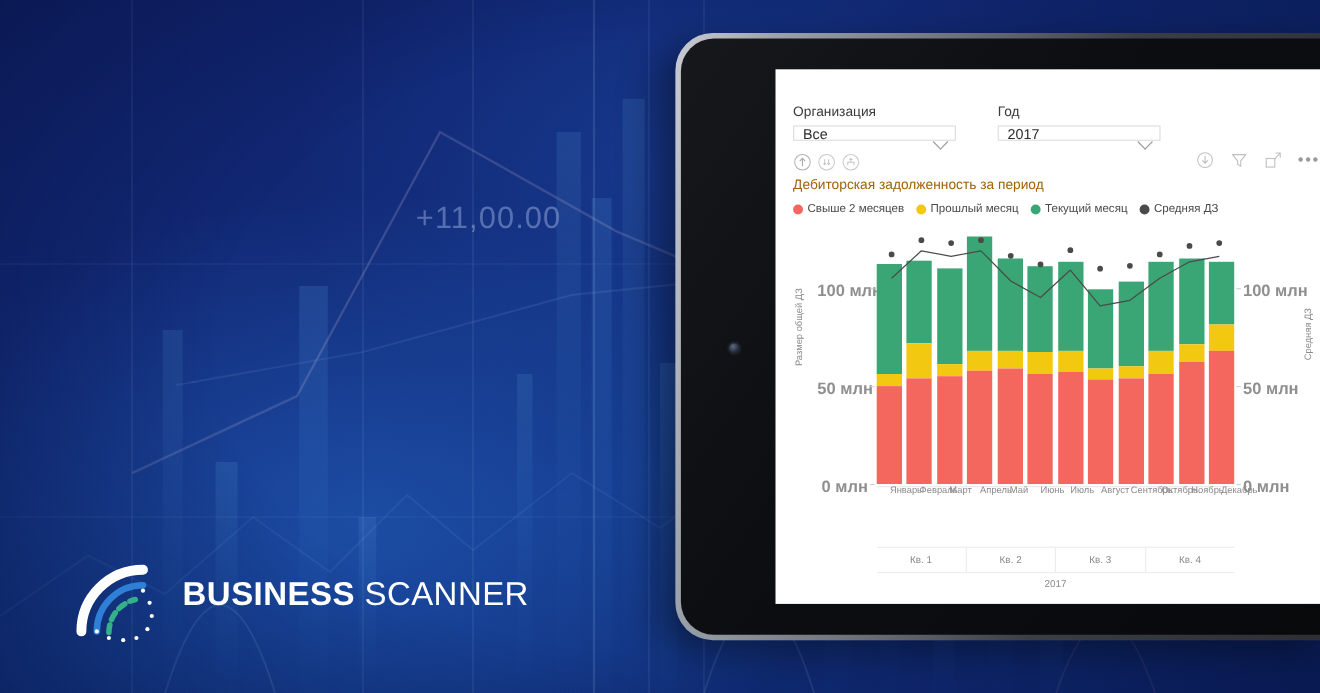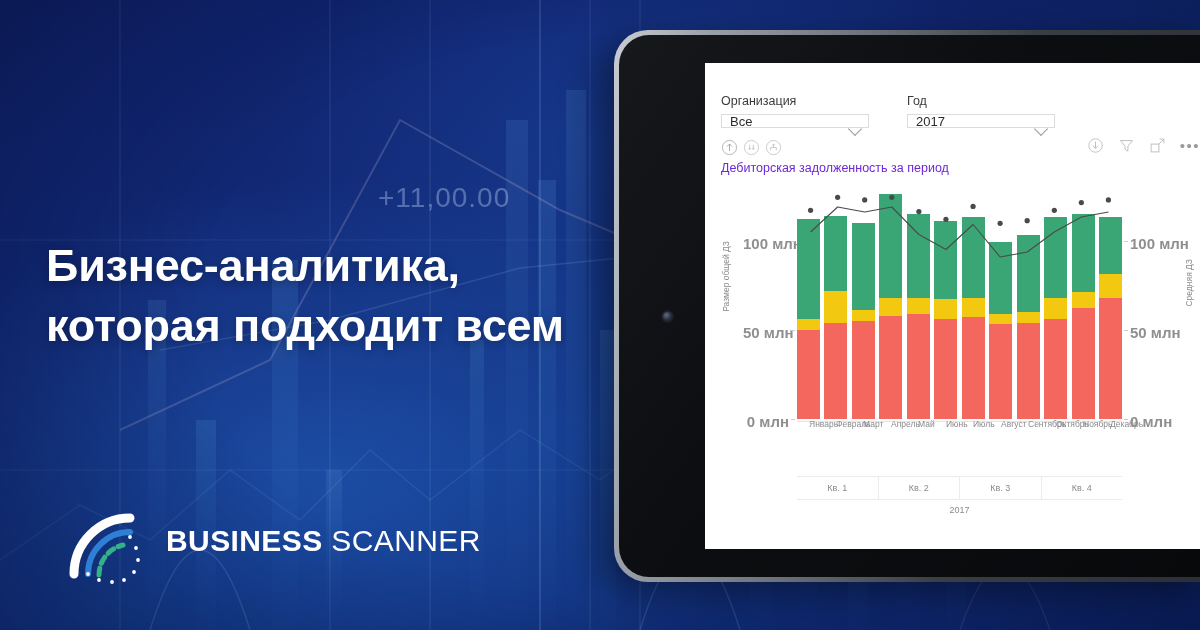--- a/index.html
+++ b/index.html
@@ -61,21 +61,21 @@
   .slicer-val{font-size:13px;color:#2c2c2c;}
   .chev{position:absolute;right:8px;top:9px;width:9px;height:9px;
     border-right:1.4px solid #9a9a9a;border-bottom:1.4px solid #9a9a9a;
     transform:rotate(45deg);}
 
   .toolbar{display:flex;align-items:center;margin-top:9px;height:20px;position:relative;}
   .ic{width:17px;height:17px;margin-right:5px;opacity:.72;}
   .toolbar-right{position:absolute;right:-2px;top:0;display:flex;align-items:center;gap:9px;}
   .dots{font-size:15px;color:#9a9a9a;letter-spacing:1.5px;line-height:10px;}
 
-  .vis-title{font-size:12.5px;color:#6d28d9;margin-top:4px;}
+  .vis-title{font-size:12.5px;color:#a16207;margin-top:4px;}
 
   .legend{display:flex;align-items:center;gap:11px;margin-top:9px;}
   .lg{display:flex;align-items:center;gap:4px;font-size:10.5px;color:#4a4a4a;white-space:nowrap;}
   .dot{width:9px;height:9px;border-radius:50%;display:inline-block;}
 
   .plotwrap{position:relative;margin-top:6px;height:336px;}
   .axis-title{position:absolute;font-size:8.5px;color:#8a8a8a;
     writing-mode:vertical-rl;transform:rotate(180deg);white-space:nowrap;}
   .axis-l{left:0px;top:60px;}
   .axis-r{right:4px;top:78px;}
@@ -158,24 +158,20 @@
       <g stroke="#9fc6f0" opacity=".10">
         <line x1="0" y1="470" x2="1200" y2="470" stroke-width="1"></line>
         <line x1="0" y1="240" x2="1200" y2="240" stroke-width="1"></line>
       </g>
     </svg>
   </div>
 
   <div class="bg-num">+11,00.00</div>
   <div class="bg-vignette"></div>
 
-  <div class="headline">
-    <span>Бизнес-аналитика,</span>
-    <span class="l2">которая подходит всем</span>
-  </div>
 
   <div class="logo">
     <div class="logo-mark">
       <svg width="86" height="76" viewBox="0 0 86 76">
         <g fill="none" stroke-linecap="round">
           <path d="M6 66 A56 56 0 0 1 62 10" stroke="#ffffff" stroke-width="9"></path>
           <path d="M20 66 A42 42 0 0 1 62 24" stroke="#2f7fd6" stroke-width="6"></path>
           <path d="M31 67 A31 31 0 0 1 55 37" stroke="#34b08a" stroke-width="5" stroke-dasharray="7 5"></path>
         </g>
         <g fill="#ffffff">
@@ -244,20 +240,38 @@
               <svg class="ic" viewBox="0 0 24 24">
                 <rect x="3" y="10" width="11" height="11" fill="none" stroke="#a8a8a8" stroke-width="1.4"></rect>
                 <path d="M13 11 L21 3 M15 3 H21 V9" fill="none" stroke="#a8a8a8" stroke-width="1.4"></path>
               </svg>
               <span class="dots">•••</span>
             </div>
           </div>
 
           <div class="vis-title">Дебиторская задолженность за период</div>
 
+          <div class="legend">
+            <span class="lg">
+              <i class="dot" style="background:#f4675f"></i>
+              <span>Свыше 2 месяцев</span>
+            </span>
+            <span class="lg">
+              <i class="dot" style="background:#f2c811"></i>
+              <span>Прошлый месяц</span>
+            </span>
+            <span class="lg">
+              <i class="dot" style="background:#3aa675"></i>
+              <span>Текущий месяц</span>
+            </span>
+            <span class="lg">
+              <i class="dot" style="background:#4a4a4a"></i>
+              <span>Средняя ДЗ</span>
+            </span>
+          </div>
 
           <div class="plotwrap">
             <div class="axis-title axis-l">Размер общей ДЗ</div>
             <div class="axis-title axis-r">Средняя ДЗ</div>
 
             <div id="ticksL">
                 <div class="tick tick-l" style="top: 232px;">0 млн</div>
                 <div class="tickmark" style="top: 238px; left: 70px;"></div>
                 <div class="tick tick-l" style="top: 142.769px;">50 млн</div>
                 <div class="tickmark" style="top: 148.769px; left: 70px;"></div>

